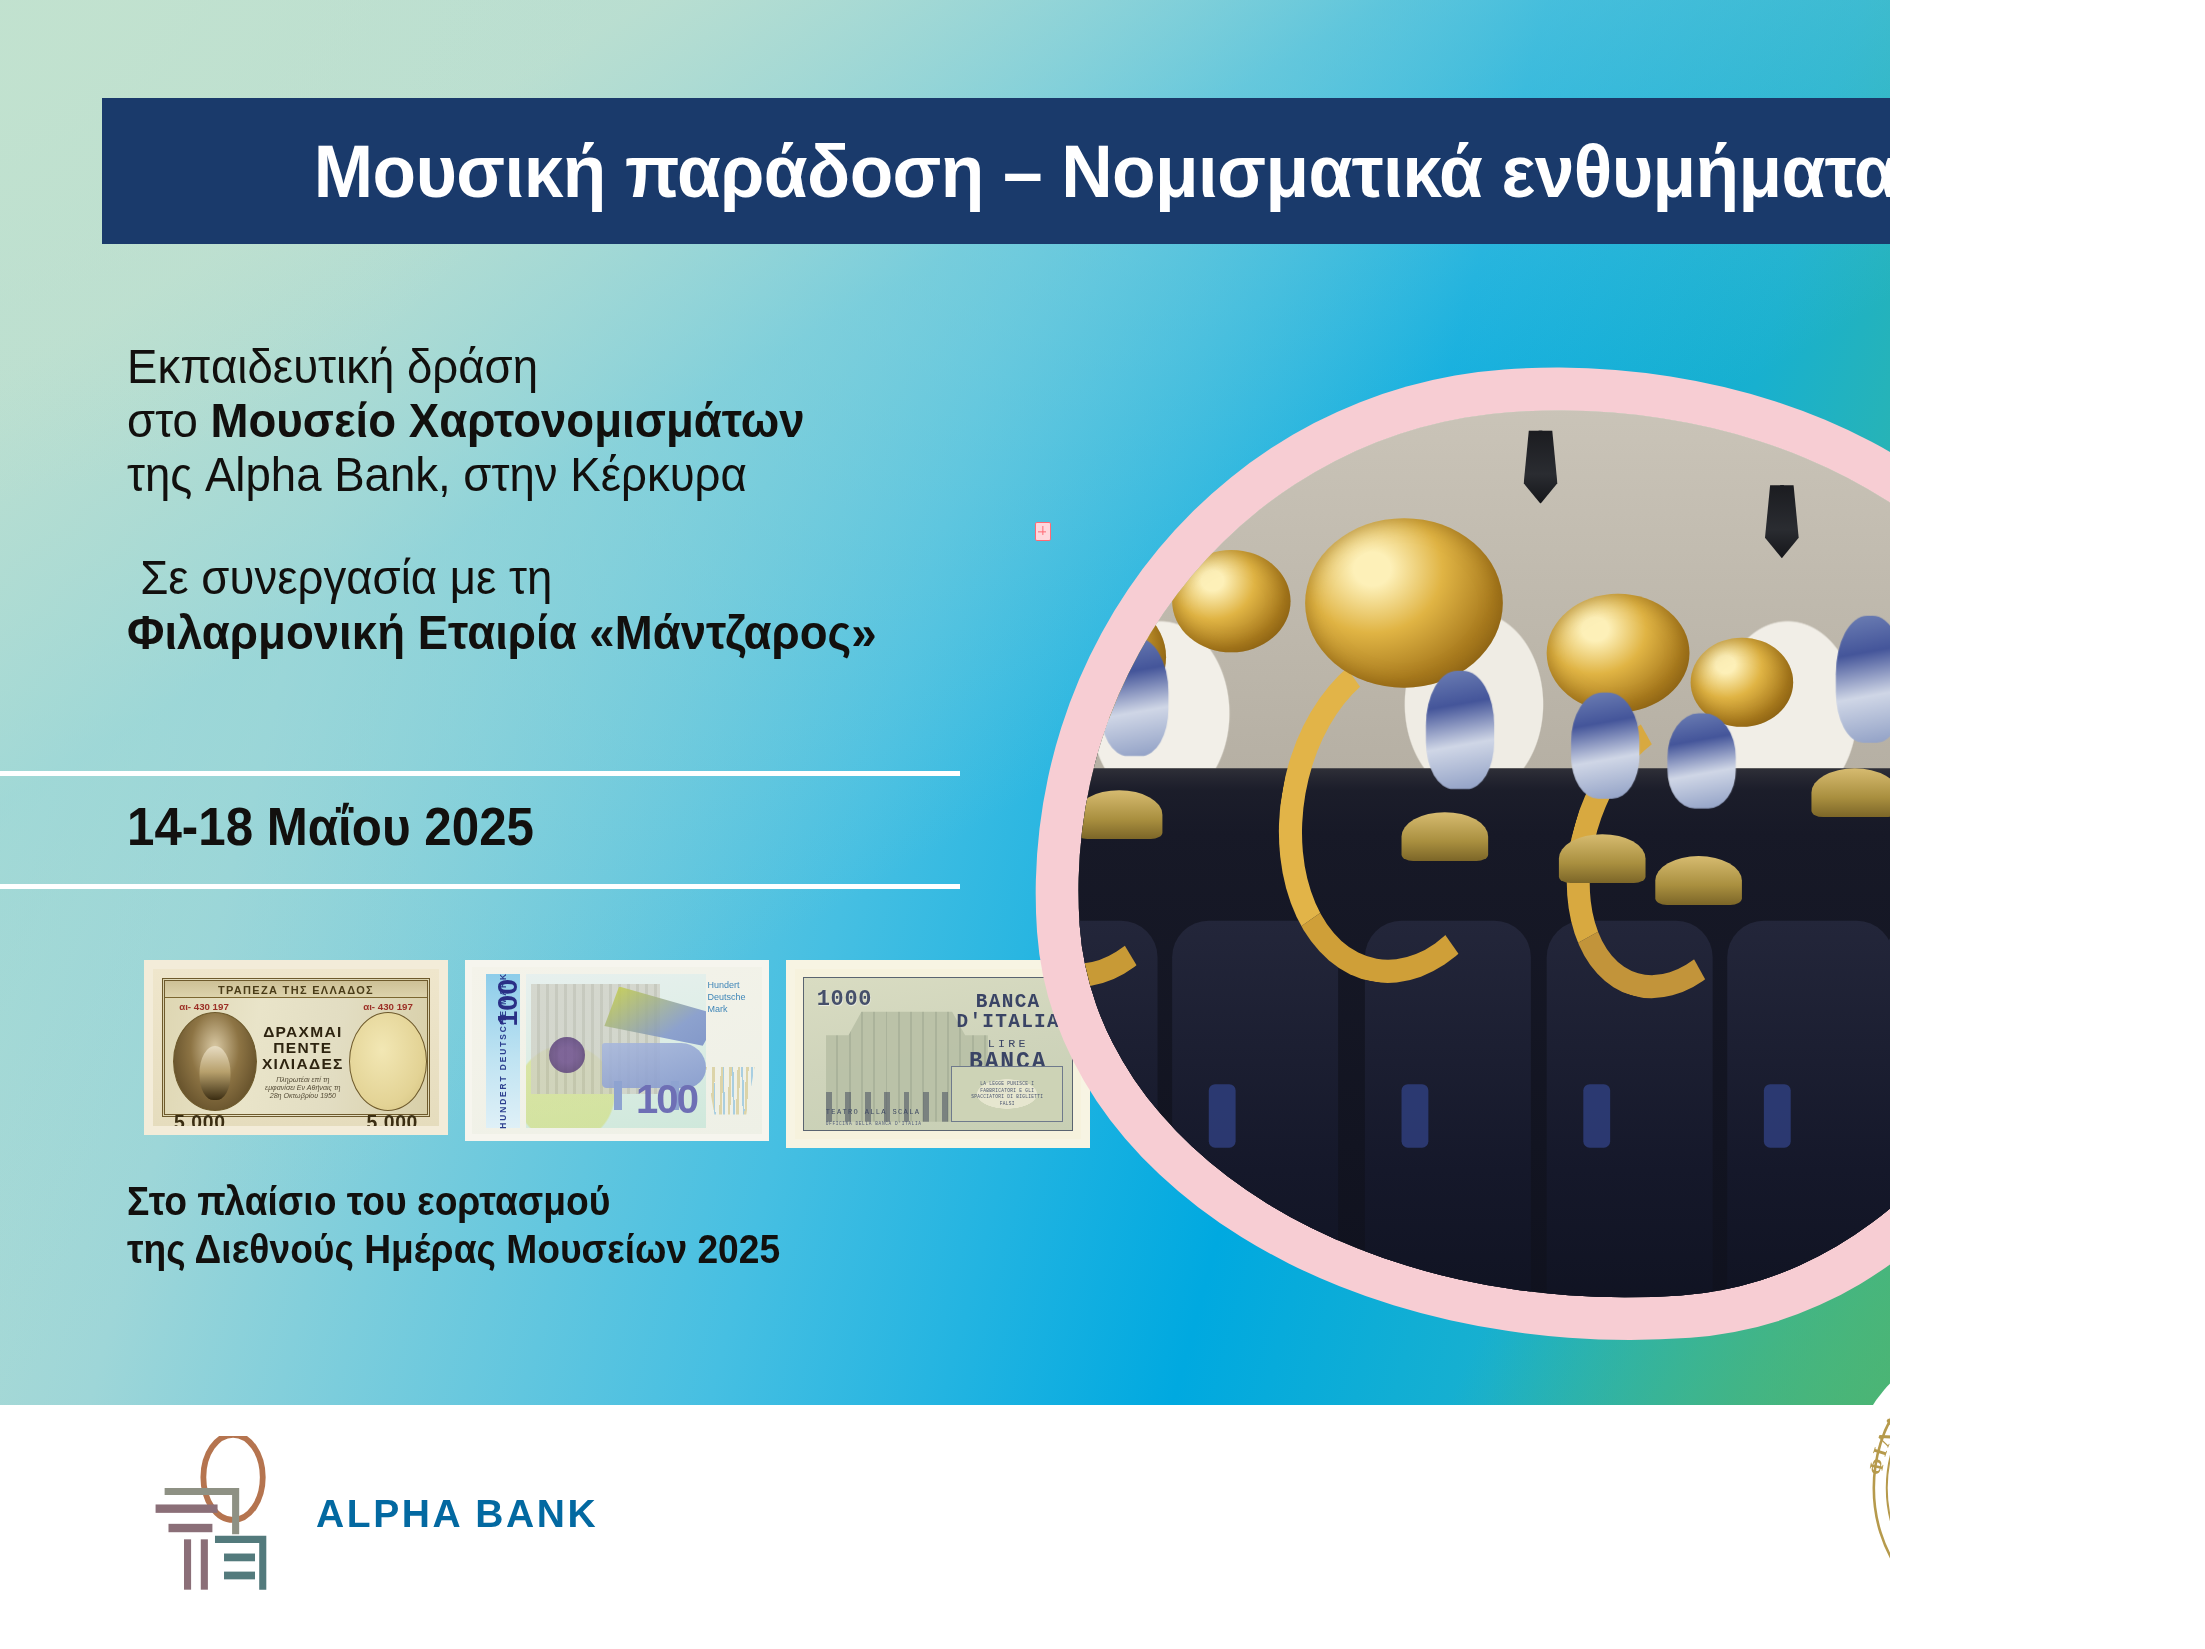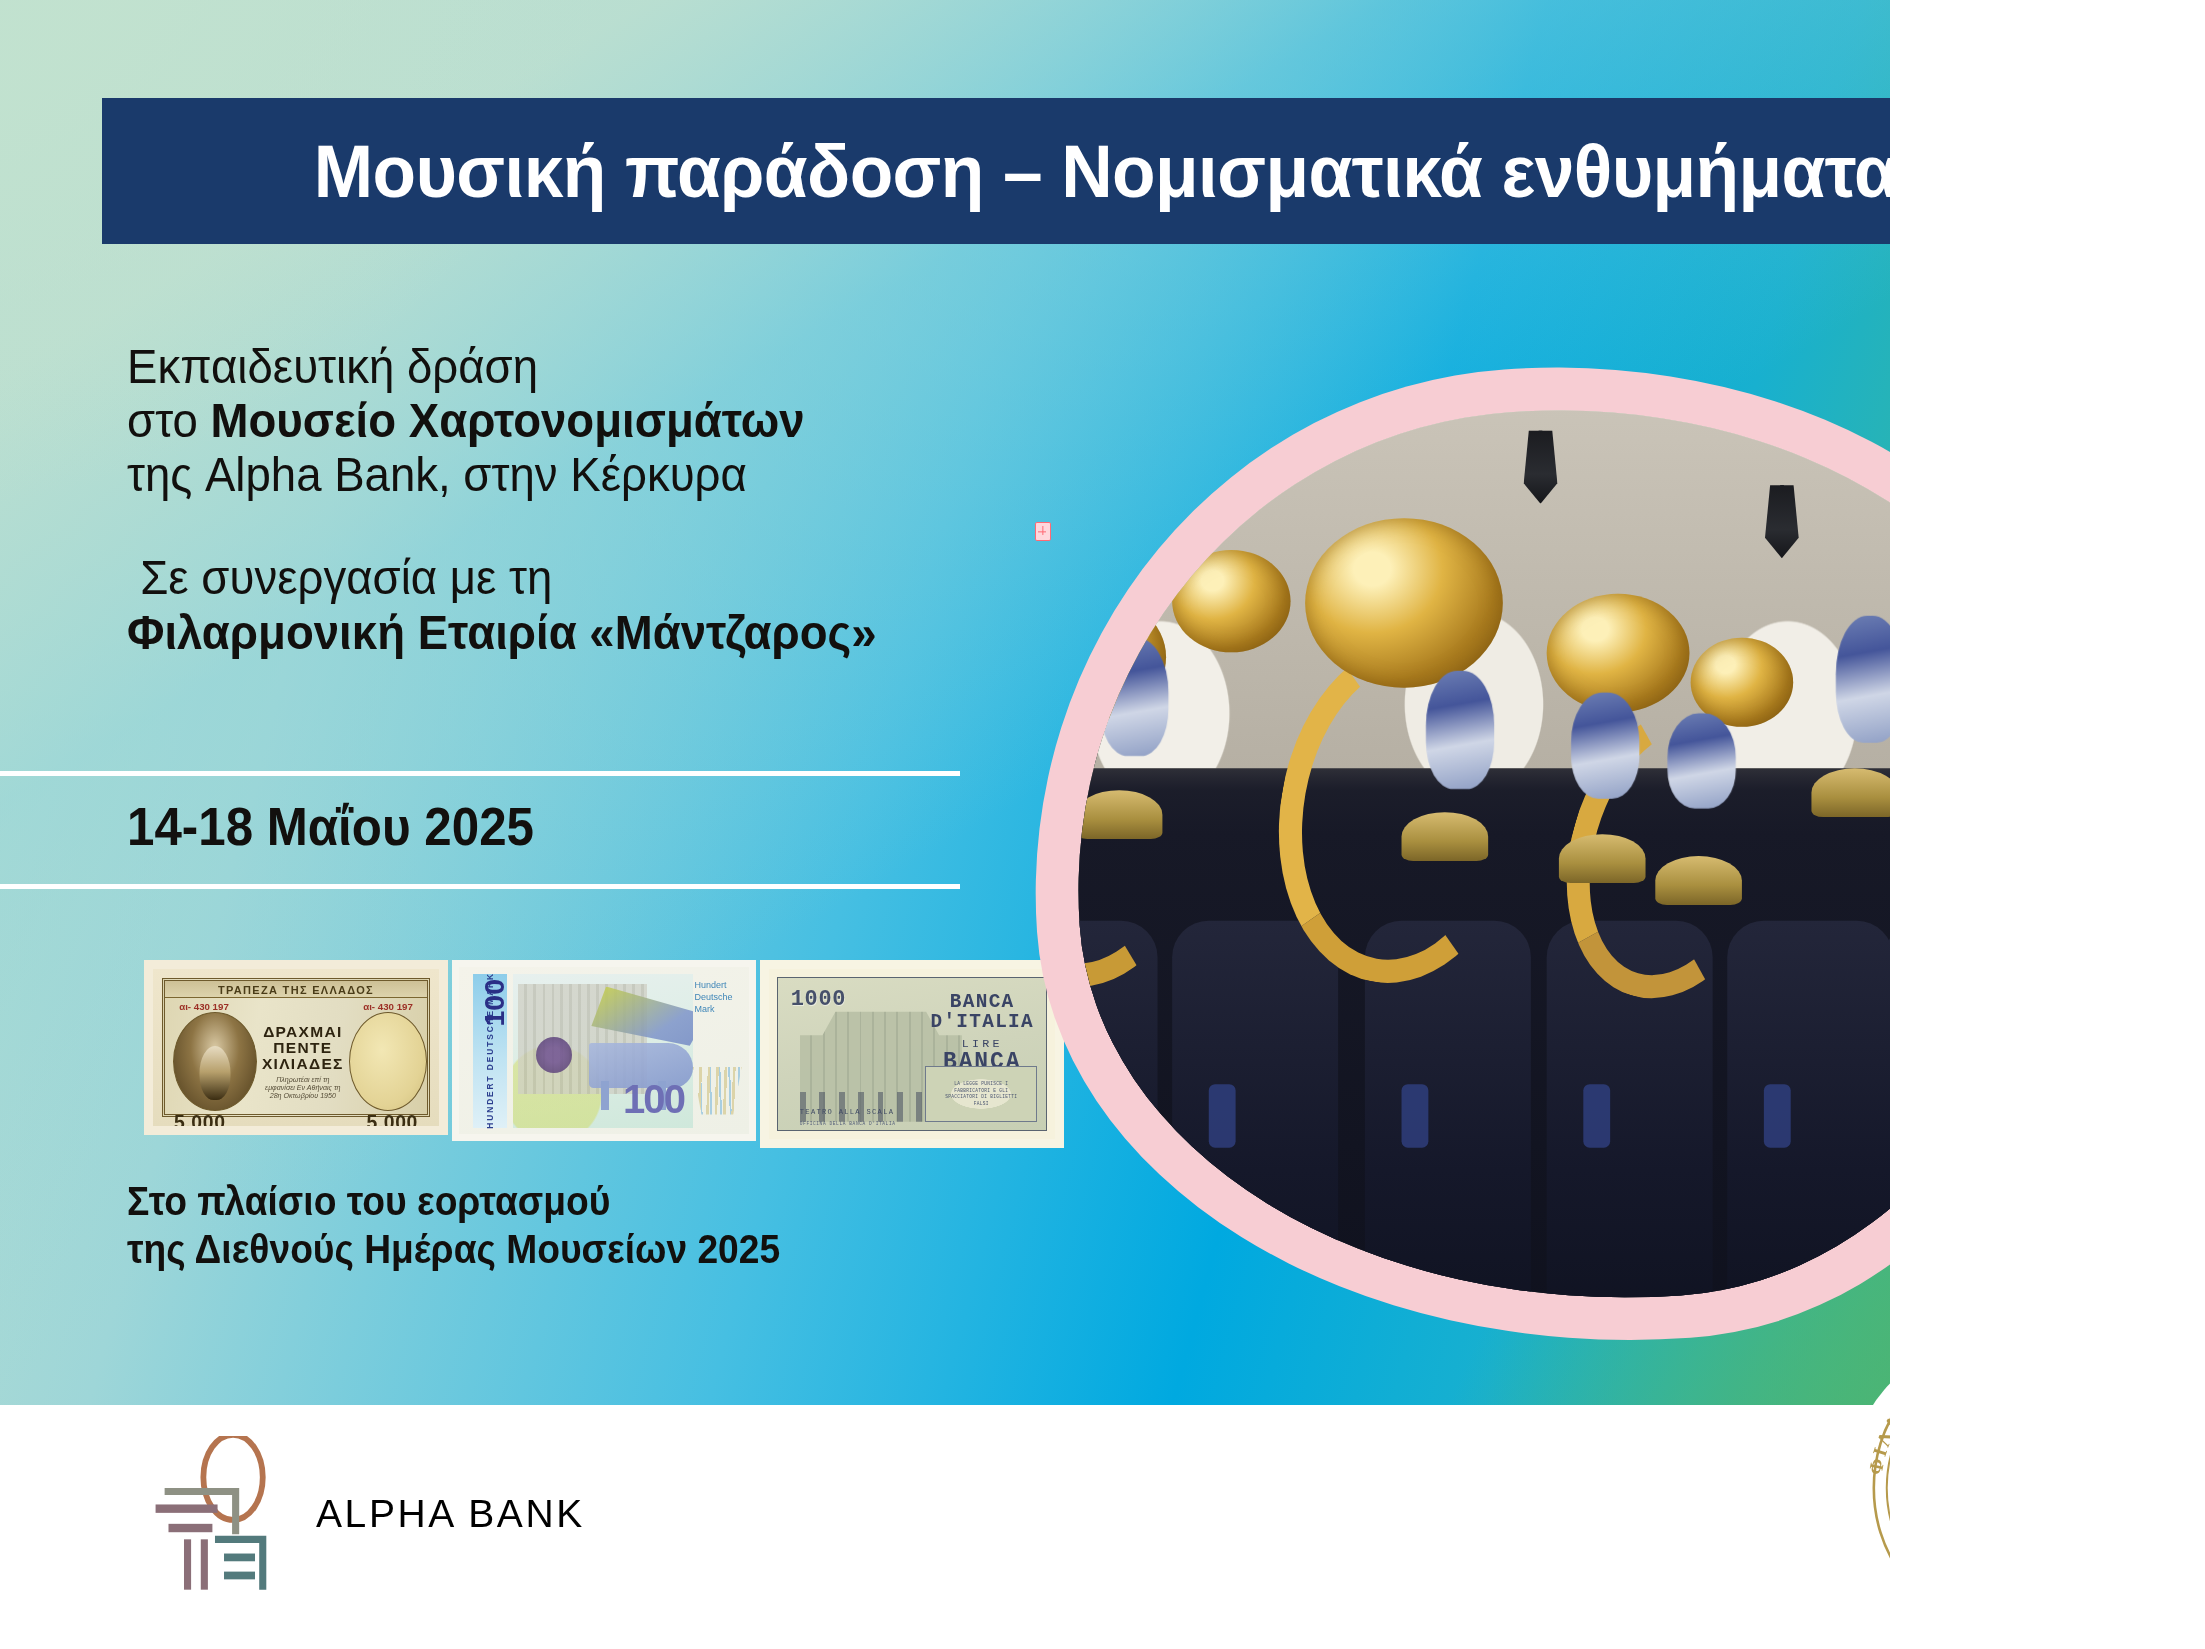--- a/index.html
+++ b/index.html
@@ -95,21 +95,21 @@
     transform:scaleX(0.93);
     transform-origin:left center;
   }
 
   
   .notes{
     position:absolute;
     left:144px;top:960px;
     display:flex;
     align-items:flex-start;
-    gap:4px;
+    gap:17px;
   }
   .note{position:relative;overflow:hidden;}
   .note-gr{
     width:304px;height:175px;
     background:
       linear-gradient(180deg,#efe6cc 0%,#e5dcbd 100%);
     border:9px solid #f3ecd9;
     box-sizing:border-box;
   }
   .gr-inner{
@@ -427,21 +427,21 @@
   .marker::after{top:50%;left:1.9px;height:1.3px;width:7.8px;transform:translateY(-50%);}
 
   
   .ab-logo{
     position:absolute;left:153px;top:1436px;
     display:flex;align-items:center;gap:30px;
   }
   .ab-mark{position:relative;width:133px;height:155px;}
   .ab-text{display:flex;flex-direction:column;gap:10.4px;}
   .ab-name{
-    font-size:39px;letter-spacing:2.6px;color:#000000;font-weight:400;
+    font-size:39px;letter-spacing:2.6px;color:#0369a1;font-weight:700;
   }
   .ab-sub{
     font-size:53px;letter-spacing:1.9px;color:#1b1b1b;font-weight:400;
   }
 
   
   .seal{
     position:absolute;left:1849px;top:1349px;
     width:241px;height:278px;
   }

